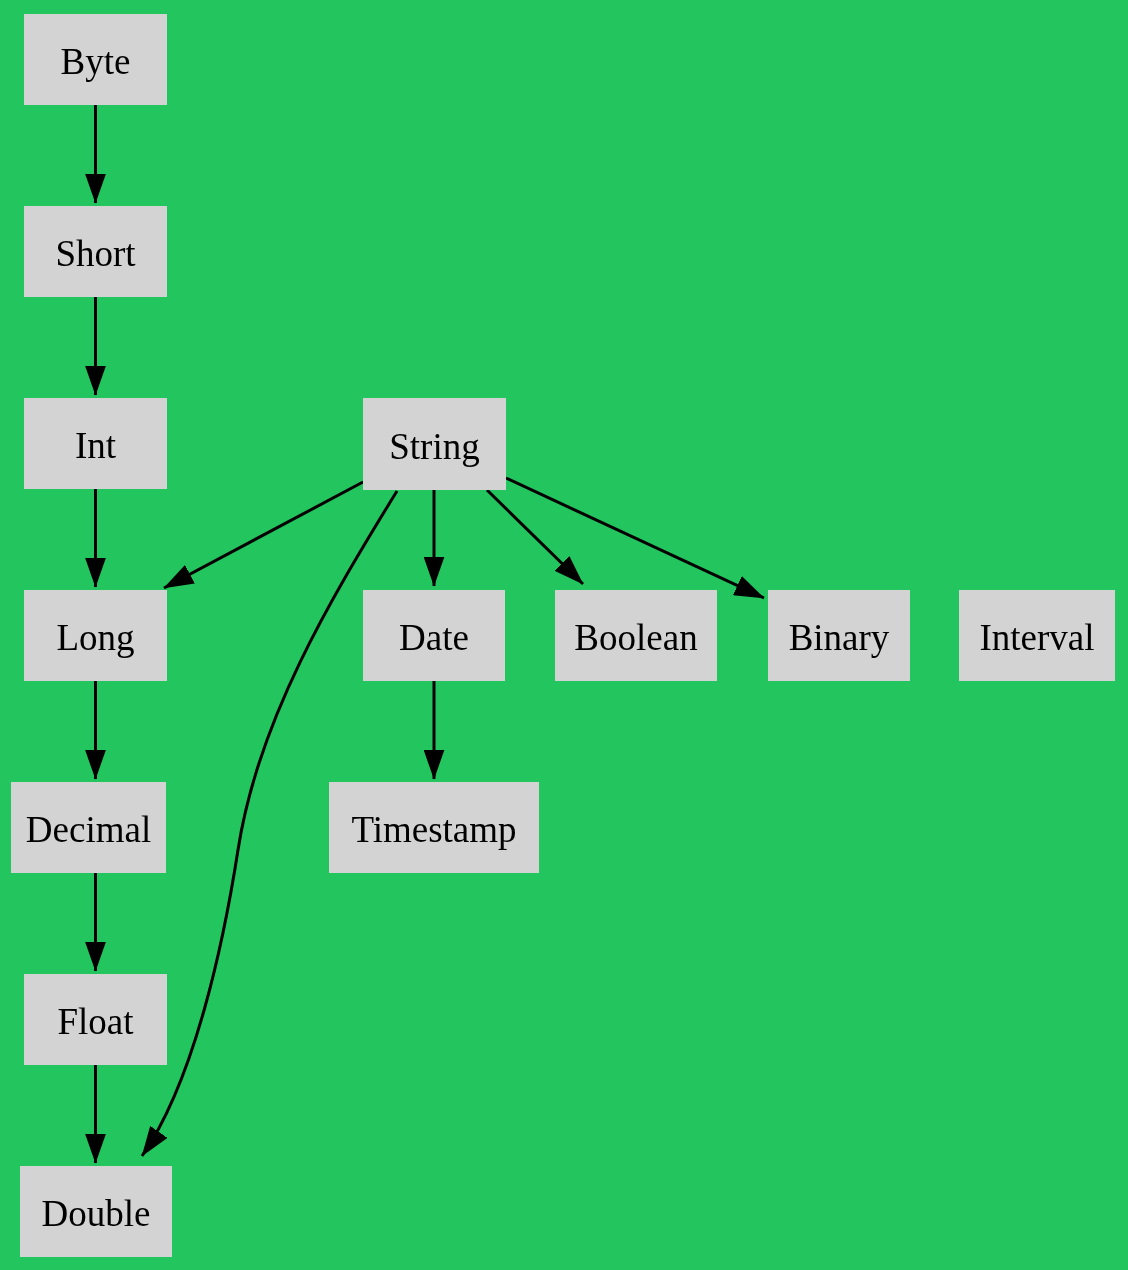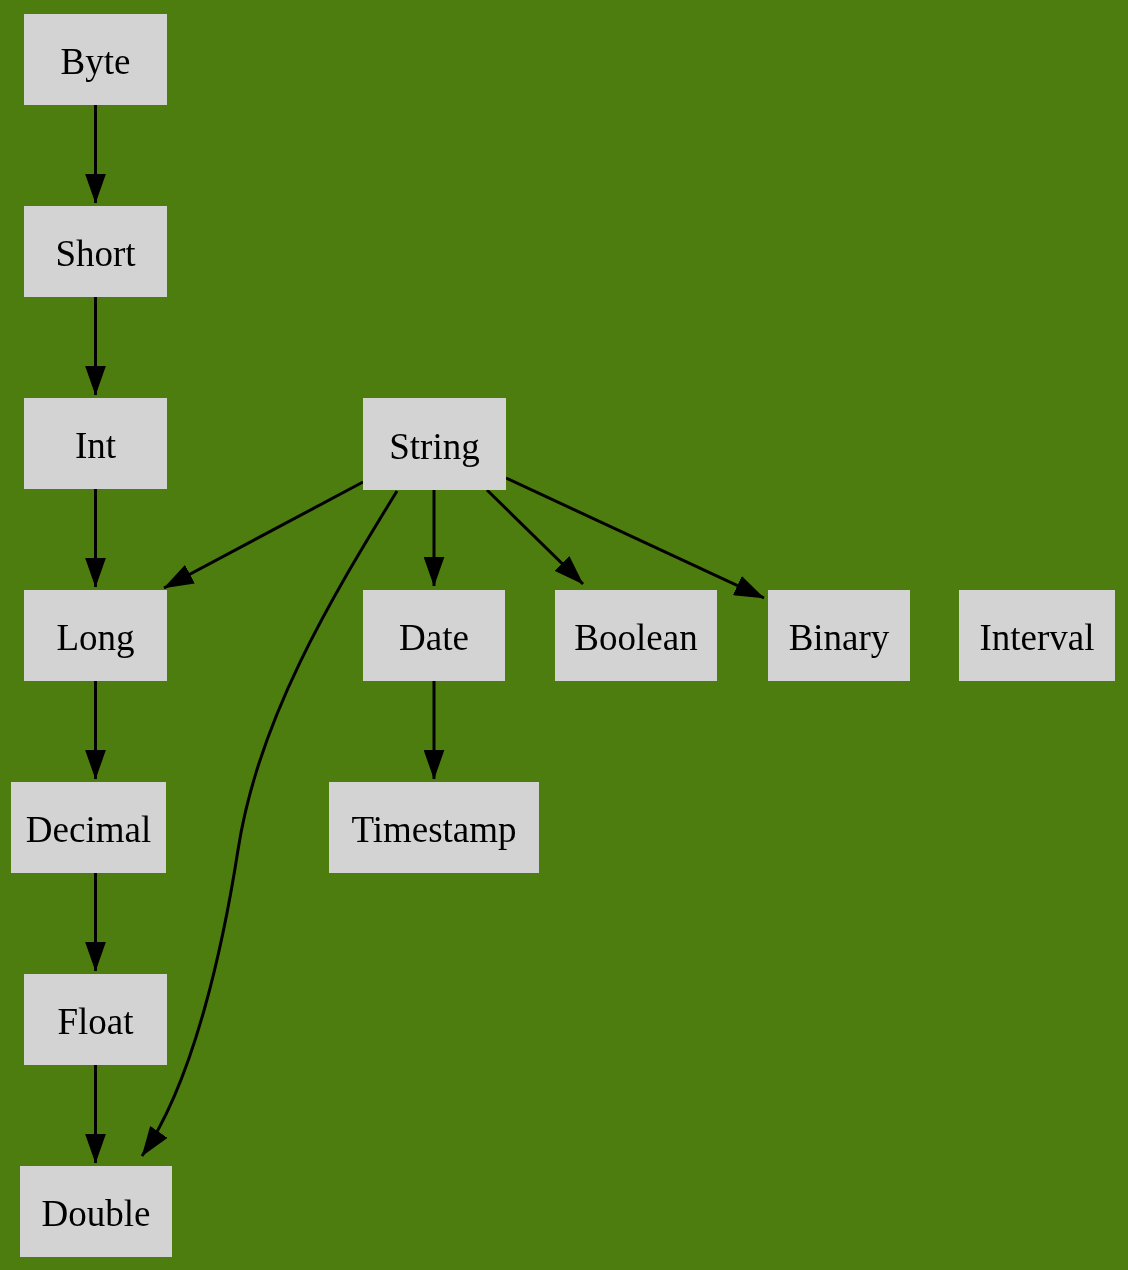--- a/index.html
+++ b/index.html
@@ -4,21 +4,21 @@
 <style>
   html, body {
     margin: 0;
     padding: 0;
     background: #ffffff;
   }
   .canvas {
     position: relative;
     width: 1128px;
     height: 1270px;
-    background: #4d7c0f;
+    background: #22c55e;
     overflow: hidden;
   }
   svg text {
     font-family: "Liberation Serif", "DejaVu Serif", serif;
     font-size: 37px;
   }
   svg path.edge {
     fill: none;
     stroke-width: 3;
   }

